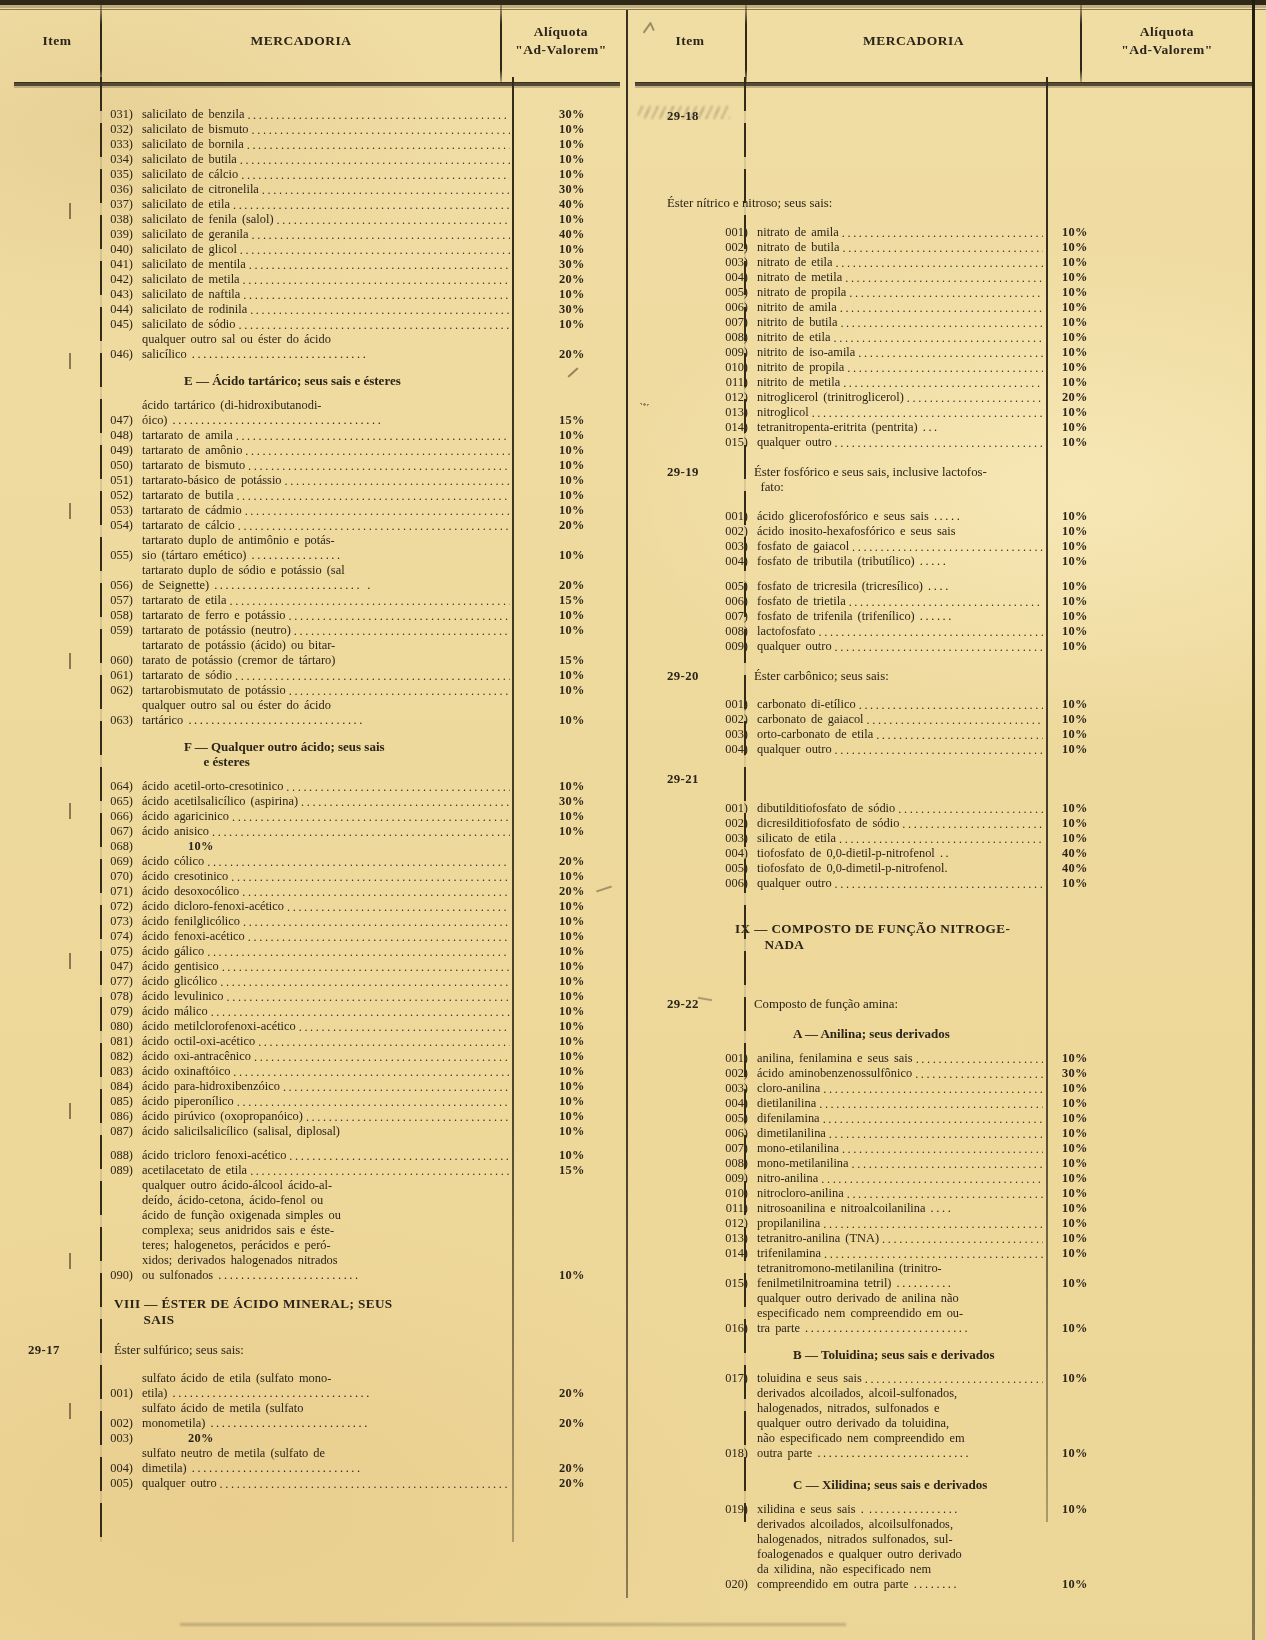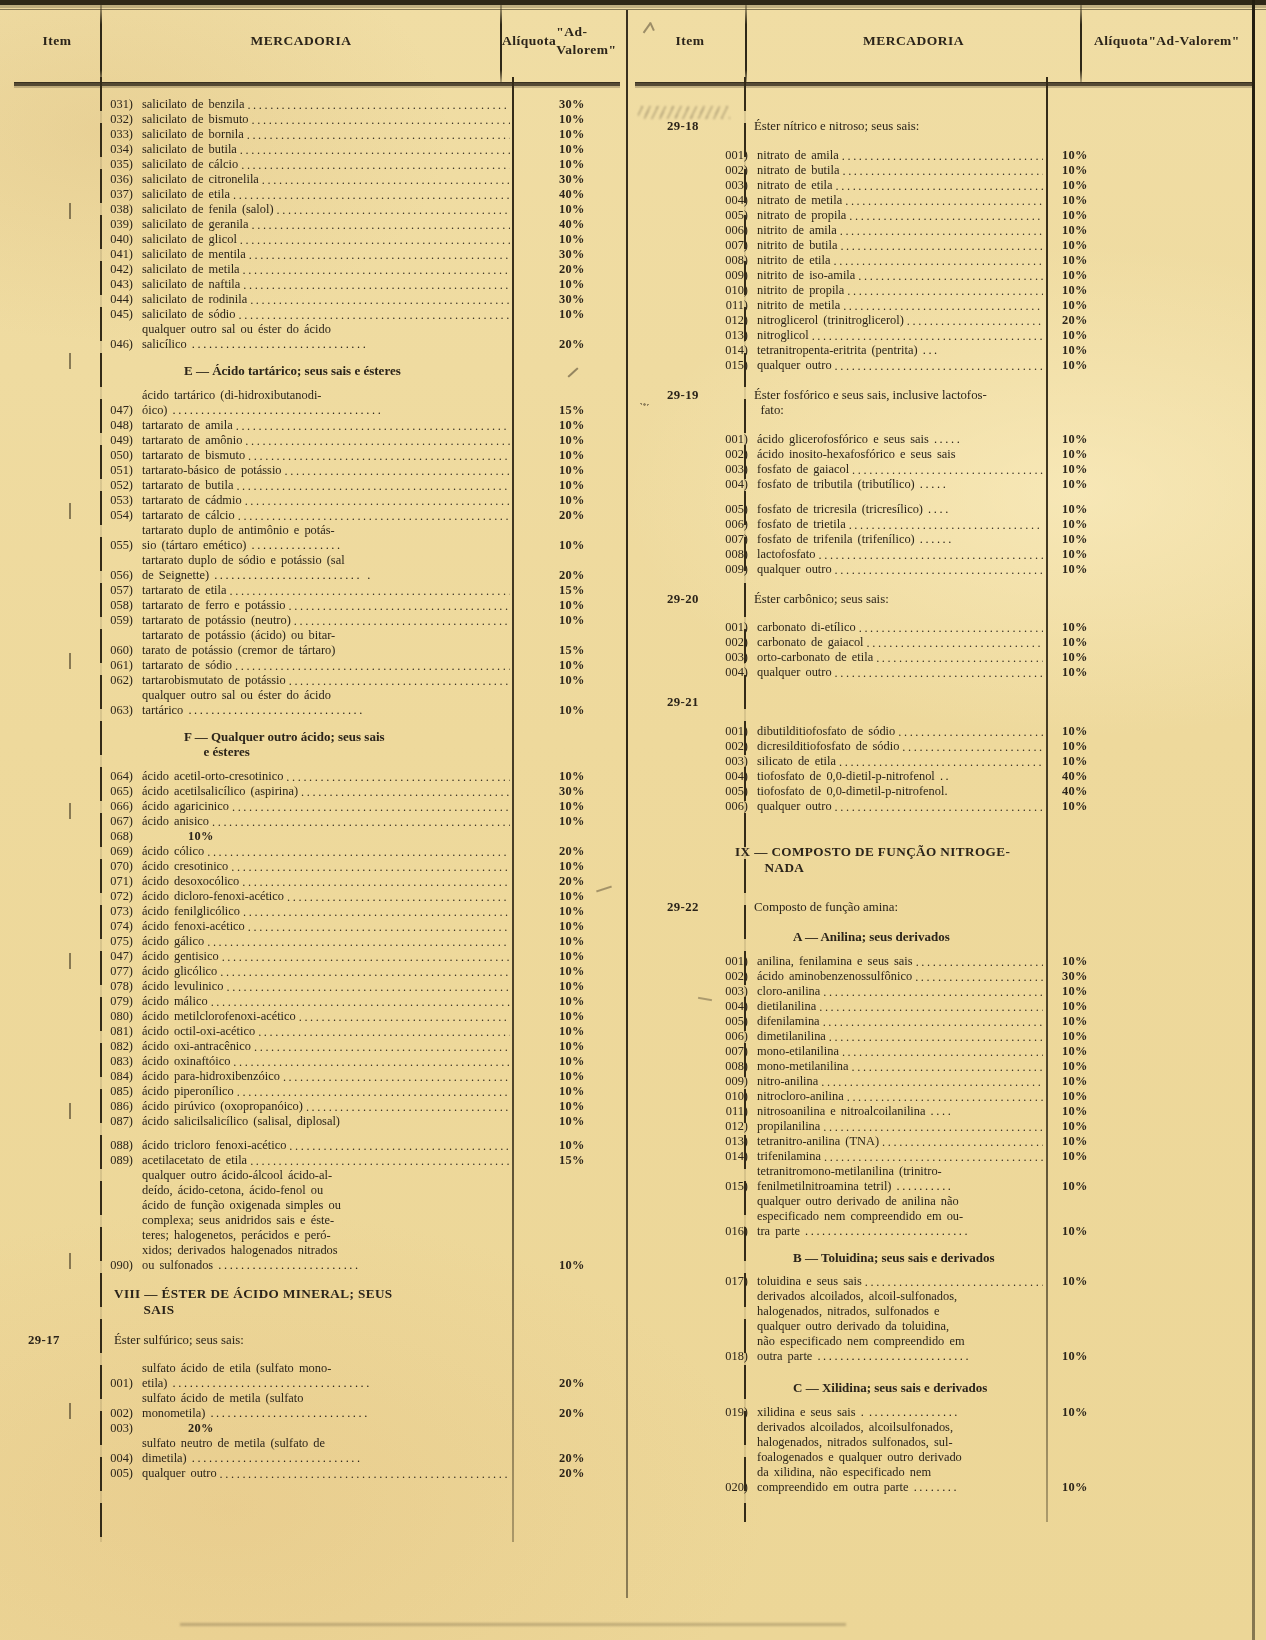--- a/index.html
+++ b/index.html
@@ -26,21 +26,21 @@
   .vedge{position:absolute;top:0;bottom:0;left:1252px;width:3px;background:linear-gradient(180deg,#241e10 0%,#352c18 55%,rgba(53,44,24,.55) 100%);}
   .half{position:absolute;top:0;}
   .half-left{left:14px;width:606px;}
   .half-right{left:635px;width:617px;}
   
   .thead{position:relative;height:82px;border-bottom:1px solid #3a3120;box-shadow:0 3px 0 rgba(58,49,32,.8), 0 5px 0 rgba(58,49,32,.25);display:flex;align-items:stretch;}
   .th{display:flex;align-items:center;justify-content:center;font-weight:bold;font-size:13.5px;letter-spacing:.5px;}
   .th-item{flex:0 0 86px;}
   .half-right .th-item{flex:0 0 110px;}
   .th-merc{flex:1;}
-  .th-aliq{flex:0 0 118px;line-height:18px;}
+  .th-aliq{flex:0 0 118px;flex-direction:column;line-height:18px;}
   .half-right .th-aliq{flex:0 0 170px;}
   .th-div{width:2px;background:linear-gradient(180deg,rgba(47,40,23,.15),#2f2817 30%,#2f2817 85%,rgba(47,40,23,.3));}
   
   .tbody{position:relative;padding-top:14px;min-height:1470px;}
   .vln{position:absolute;top:-6px;width:2px;}
   .vln-broken{background:repeating-linear-gradient(180deg,#342b18 0,#342b18 34px,rgba(52,43,24,.12) 34px,rgba(52,43,24,.12) 46px);}
   .vln-solid{background:linear-gradient(180deg,#342b18 0%,rgba(52,43,24,.85) 70%,rgba(52,43,24,.35) 100%);}
   .half-left .vln-a{left:86px;height:1465px;}
   .half-left .vln-b{left:498px;height:1465px;}
   .half-right .vln-a{left:109px;height:1445px;}
@@ -106,21 +106,21 @@
     <div class="th-div"></div>
     <div class="th th-aliq">
       <span>Alíquota</span>
       <span>"Ad-Valorem"</span>
     </div>
   </div>
   <div class="tbody">
     <div class="vln vln-broken vln-a"></div>
     <div class="vln vln-solid vln-b"></div>
     <div class="vln vln-c"></div>
-  <div class="rows-block" style="">
+  <div class="rows-block" style="margin-top: 10px;">
         <div class="row has-lead">
           <span class="num">031)</span>
           <span class="txt">salicilato de benzila</span>
           <span class="lead"></span>
           <span class="pct">30%</span>
         </div>
         <div class="row has-lead">
           <span class="num">032)</span>
           <span class="txt">salicilato de bismuto</span>
           <span class="lead"></span>
@@ -532,21 +532,21 @@
     <div class="th th-merc">MERCADORIA</div>
     <div class="th-div"></div>
     <div class="th th-aliq">
       <span>Alíquota</span>
       <span>"Ad-Valorem"</span>
     </div>
   </div>
   <div class="tbody">
     <div class="vln vln-broken vln-a"></div>
     <div class="vln vln-solid vln-b"></div>
-  <div class="hrow" style="margin-top: 22px;">
+  <div class="hrow" style="margin-top: 12px; flex-direction: column;">
         <span class="hcode">29-18</span>
         <span class="htext">Éster nítrico e nitroso; seus sais:</span>
       </div>
       <div class="rows-block">
         <div class="row has-lead">
           <span class="num">001)</span>
           <span class="txt">nitrato de amila</span>
           <span class="lead"></span>
           <span class="pct">10%</span>
         </div>
@@ -754,21 +754,21 @@
         </div>
         <div class="row has-lead">
           <span class="num">006)</span>
           <span class="txt">qualquer outro</span>
           <span class="lead"></span>
           <span class="pct">10%</span>
         </div>
       </div>
       <div class="chap" style="margin-top: 30px;">IX — COMPOSTO DE FUNÇÃO NITROGE-
         NADA</div>
-      <div class="hrow" style="margin-top: 24px;">
+      <div class="hrow" style="margin-top: 44px;">
         <span class="hcode">29-22</span>
         <span class="htext">Composto de função amina:</span>
       </div>
       <div class="sec" style="margin-top: 14px;">A — Anilina; seus derivados</div>
       <div class="rows-block">
         <div class="row has-lead">
           <span class="num">001)</span>
           <span class="txt">anilina, fenilamina e seus sais</span>
           <span class="lead"></span>
           <span class="pct">10%</span>

